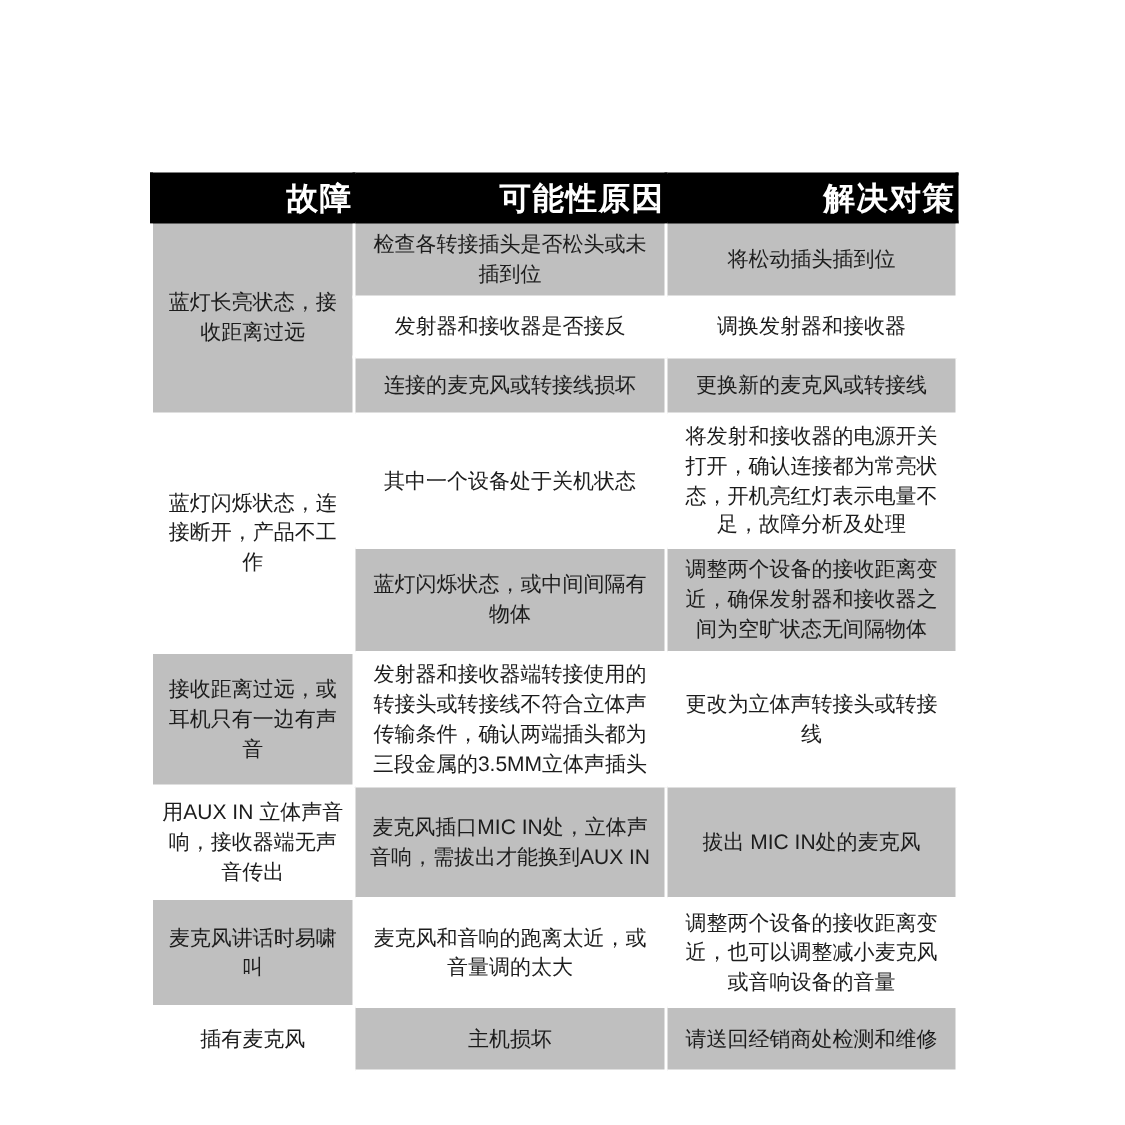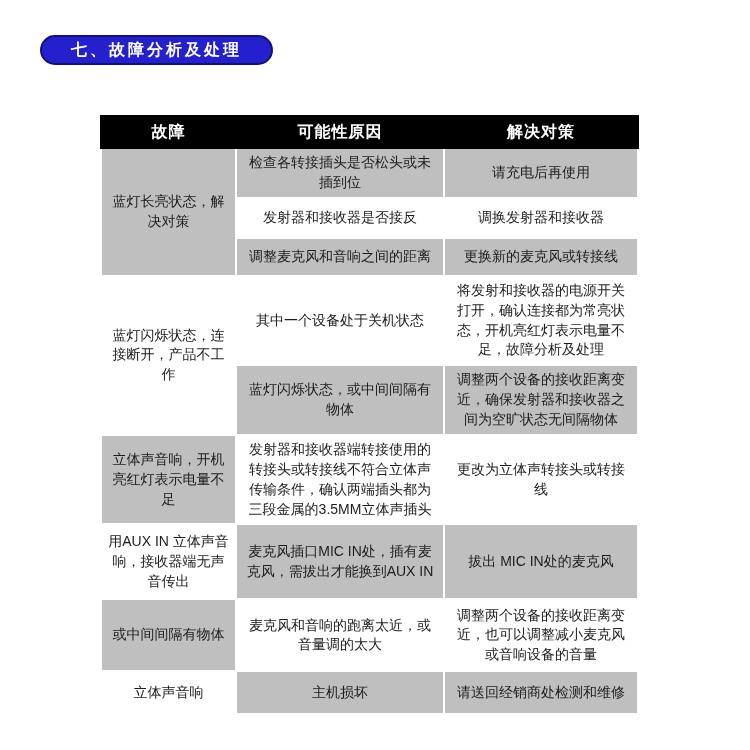--- a/index.html
+++ b/index.html
@@ -36,24 +36,24 @@
     border-collapse: collapse;
     table-layout: fixed;
   }
   col.c1 { width: 135px; }
   col.c2 { width: 208px; }
   col.c3 { width: 194px; }
 
   .tbl th {
     background: #000000;
     color: #ffffff;
-    font-size: 16px;
+    font-size: 21px;
     font-weight: bold;
     height: 32px;
-    text-align: center;
+    text-align: right;
     vertical-align: middle;
     border: 2px solid #000000;
     letter-spacing: 1px;
   }
   .tbl td {
     font-size: 14px;
     color: #1c1c1c;
     line-height: 1.42;
     text-align: center;
     vertical-align: middle;
@@ -71,76 +71,73 @@
   tr.r5 { height: 78px; }
   tr.r6 { height: 75px; }
   tr.r7 { height: 72px; }
   tr.r8 { height: 43px; }
 </style>
 </head>
 <body>
 
 <div class="page">
 
-  <div class="badge">
-    <span class="badge-text">七、故障分析及处理</span>
-  </div>
 
   <table class="tbl">
     <colgroup>
         <col class="c1">
         <col class="c2">
         <col class="c3">
       </colgroup>
     <thead>
       <tr>
         <th>故障</th>
         <th>可能性原因</th>
         <th>解决对策</th>
       </tr>
     </thead>
     <tbody>
       <tr class="r0">
-        <td class="g" rowspan="3">蓝灯长亮状态，解决对策</td>
+        <td class="g" rowspan="3">蓝灯长亮状态，接收距离过远</td>
         <td class="g">检查各转接插头是否松头或未插到位</td>
-        <td class="g">请充电后再使用</td>
+        <td class="g">将松动插头插到位</td>
       </tr>
       <tr class="r1">
         <td class="w">发射器和接收器是否接反</td>
         <td class="w">调换发射器和接收器</td>
       </tr>
       <tr class="r2">
-        <td class="g">调整麦克风和音响之间的距离</td>
+        <td class="g">连接的麦克风或转接线损坏</td>
         <td class="g">更换新的麦克风或转接线</td>
       </tr>
       <tr class="r3">
         <td class="w" rowspan="2">蓝灯闪烁状态，连接断开，产品不工作</td>
         <td class="w">其中一个设备处于关机状态</td>
         <td class="w">将发射和接收器的电源开关打开，确认连接都为常亮状态，开机亮红灯表示电量不足，故障分析及处理</td>
       </tr>
       <tr class="r4">
         <td class="g">蓝灯闪烁状态，或中间间隔有物体</td>
         <td class="g">调整两个设备的接收距离变近，确保发射器和接收器之间为空旷状态无间隔物体</td>
       </tr>
       <tr class="r5">
-        <td class="g">立体声音响，开机亮红灯表示电量不足</td>
+        <td class="g">接收距离过远，或耳机只有一边有声音</td>
         <td class="w">发射器和接收器端转接使用的转接头或转接线不符合立体声传输条件，确认两端插头都为三段金属的3.5MM立体声插头</td>
         <td class="w">更改为立体声转接头或转接线</td>
       </tr>
       <tr class="r6">
         <td class="w">用AUX IN 立体声音响，接收器端无声音传出</td>
-        <td class="g">麦克风插口MIC IN处，插有麦克风，需拔出才能换到AUX IN</td>
+        <td class="g">麦克风插口MIC IN处，立体声音响，需拔出才能换到AUX IN</td>
         <td class="g">拔出 MIC IN处的麦克风</td>
       </tr>
       <tr class="r7">
-        <td class="g">或中间间隔有物体</td>
+        <td class="g">麦克风讲话时易啸叫</td>
         <td class="w">麦克风和音响的跑离太近，或音量调的太大</td>
         <td class="w">调整两个设备的接收距离变近，也可以调整减小麦克风或音响设备的音量</td>
       </tr>
       <tr class="r8">
-        <td class="w">立体声音响</td>
+        <td class="w">插有麦克风</td>
         <td class="g">主机损坏</td>
         <td class="g">请送回经销商处检测和维修</td>
       </tr>
     </tbody>
   </table>
 
 </div>
 
 </body></html>

